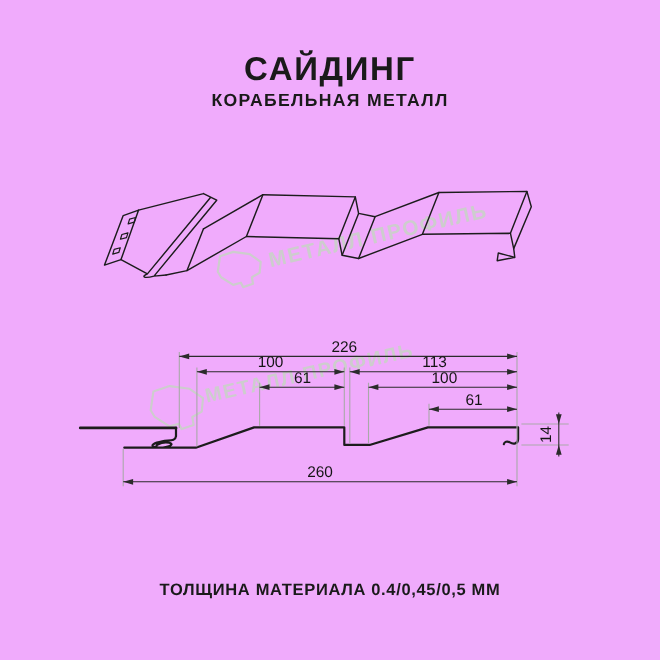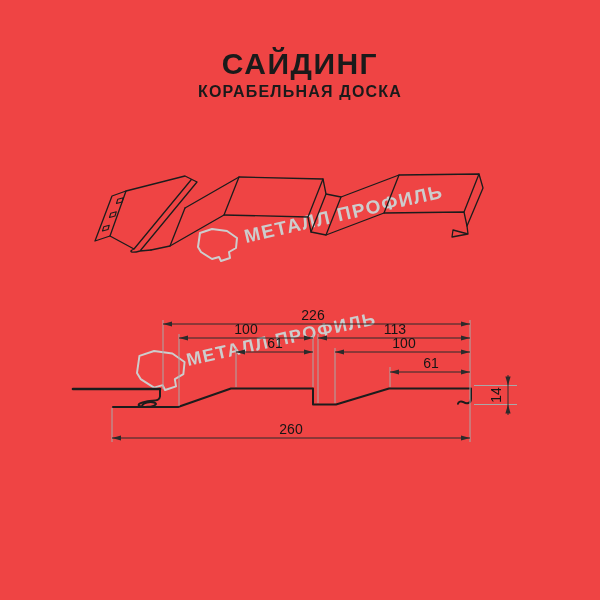--- a/index.html
+++ b/index.html
@@ -1,35 +1,35 @@
 <!DOCTYPE html>
 <html><head>
 <meta charset="utf-8">
 <style>
   html,body{margin:0;padding:0;background:#fff;}
   .stage{
-    position:relative;width:600px;height:600px;background:#ef4444;overflow:hidden;
+    position:relative;width:600px;height:600px;background:#f0abfc;overflow:hidden;
     font-family:"Liberation Sans","DejaVu Sans",sans-serif;color:#1a1a1a;
   }
   .hdr{position:absolute;left:0;width:600px;text-align:center;}
   .title{top:49px;font-size:30px;font-weight:700;letter-spacing:1.5px;line-height:30px;}
   .subtitle{top:83px;font-size:16px;font-weight:700;letter-spacing:1.2px;line-height:17px;}
   .model{top:102px;font-size:13.5px;font-weight:700;letter-spacing:0.8px;line-height:15px;}
   .footer{top:528px;font-size:15px;font-weight:700;letter-spacing:0.6px;line-height:17px;}
   svg{position:absolute;left:0;top:0;}
   .wm-text{font-weight:700;fill:#cdcdcd;letter-spacing:1.5px;}
   .dim-label{font-size:14px;fill:#151515;}
 </style>
 </head>
 <body>
 
 <div class="stage">
 
   <div class="hdr title">САЙДИНГ</div>
-  <div class="hdr subtitle">КОРАБЕЛЬНАЯ ДОСКА</div>
+  <div class="hdr subtitle">КОРАБЕЛЬНАЯ МЕТАЛЛ</div>
 
   <svg width="600" height="600" viewBox="0 0 600 600">
 
     <g>
       <path d="M198,247 L200,233 L212,229 L227,231 L237,238 L236,248 L229,252 L230,258 L221,261 L219,257 L212,259 L201,252 Z" fill="none" stroke="#cdcdcd" stroke-width="2" stroke-linejoin="round"></path>
       <text class="wm-text" transform="translate(246,243) rotate(-13)" font-size="19">МЕТАЛЛ ПРОФИЛЬ</text>
     </g>
 
     <g fill="none" stroke="#1c1c1c" stroke-width="1.3" stroke-linejoin="round" stroke-linecap="round">
       <path d="M95,241 L112,196 L126,191 L110,236 Z"></path>
@@ -78,13 +78,14 @@
       <text x="246" y="334">100</text>
       <text x="395" y="334">113</text>
       <text x="275" y="348">61</text>
       <text x="404" y="348">100</text>
       <text x="431" y="368">61</text>
       <text x="291" y="434">260</text>
       <text transform="translate(501,395) rotate(-90)">14</text>
     </g>
   </svg>
 
+  <div class="hdr footer">ТОЛЩИНА МАТЕРИАЛА 0.4/0,45/0,5 ММ</div>
 </div>
 
 </body></html>

